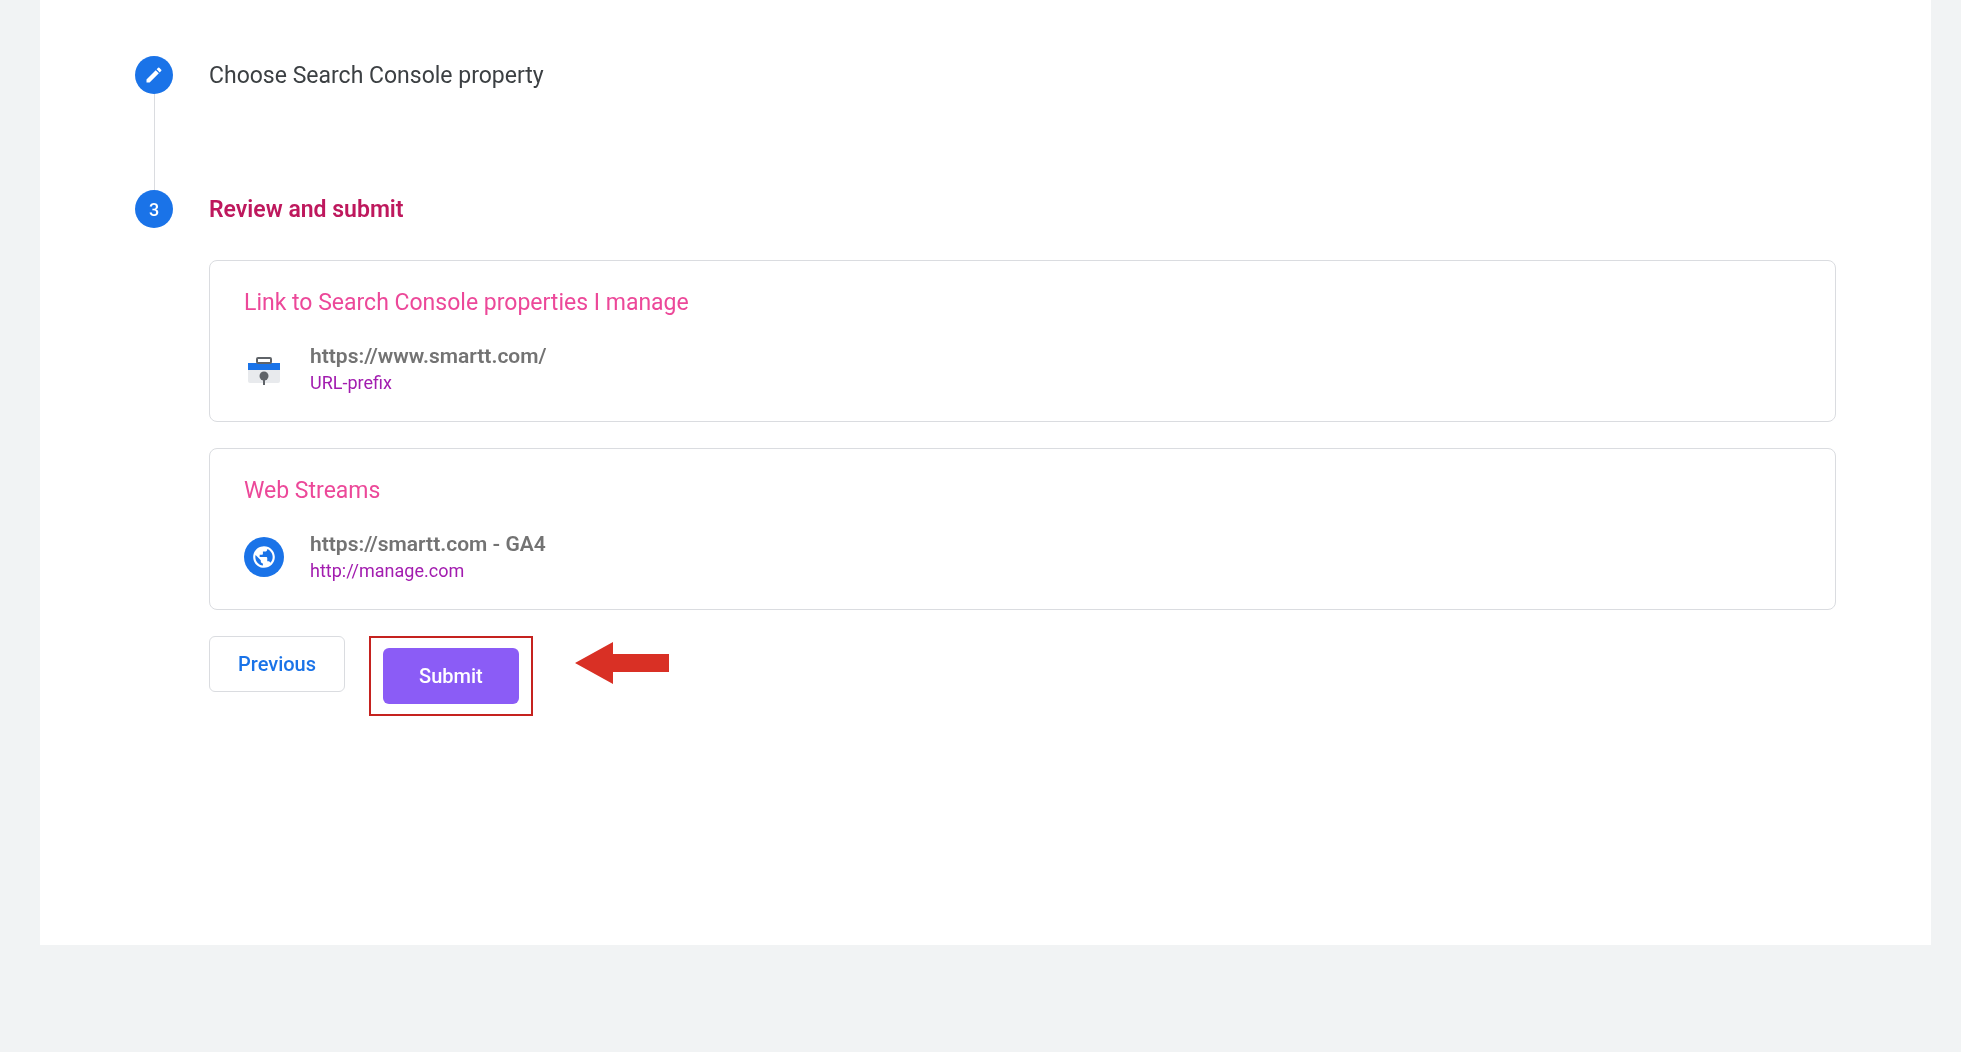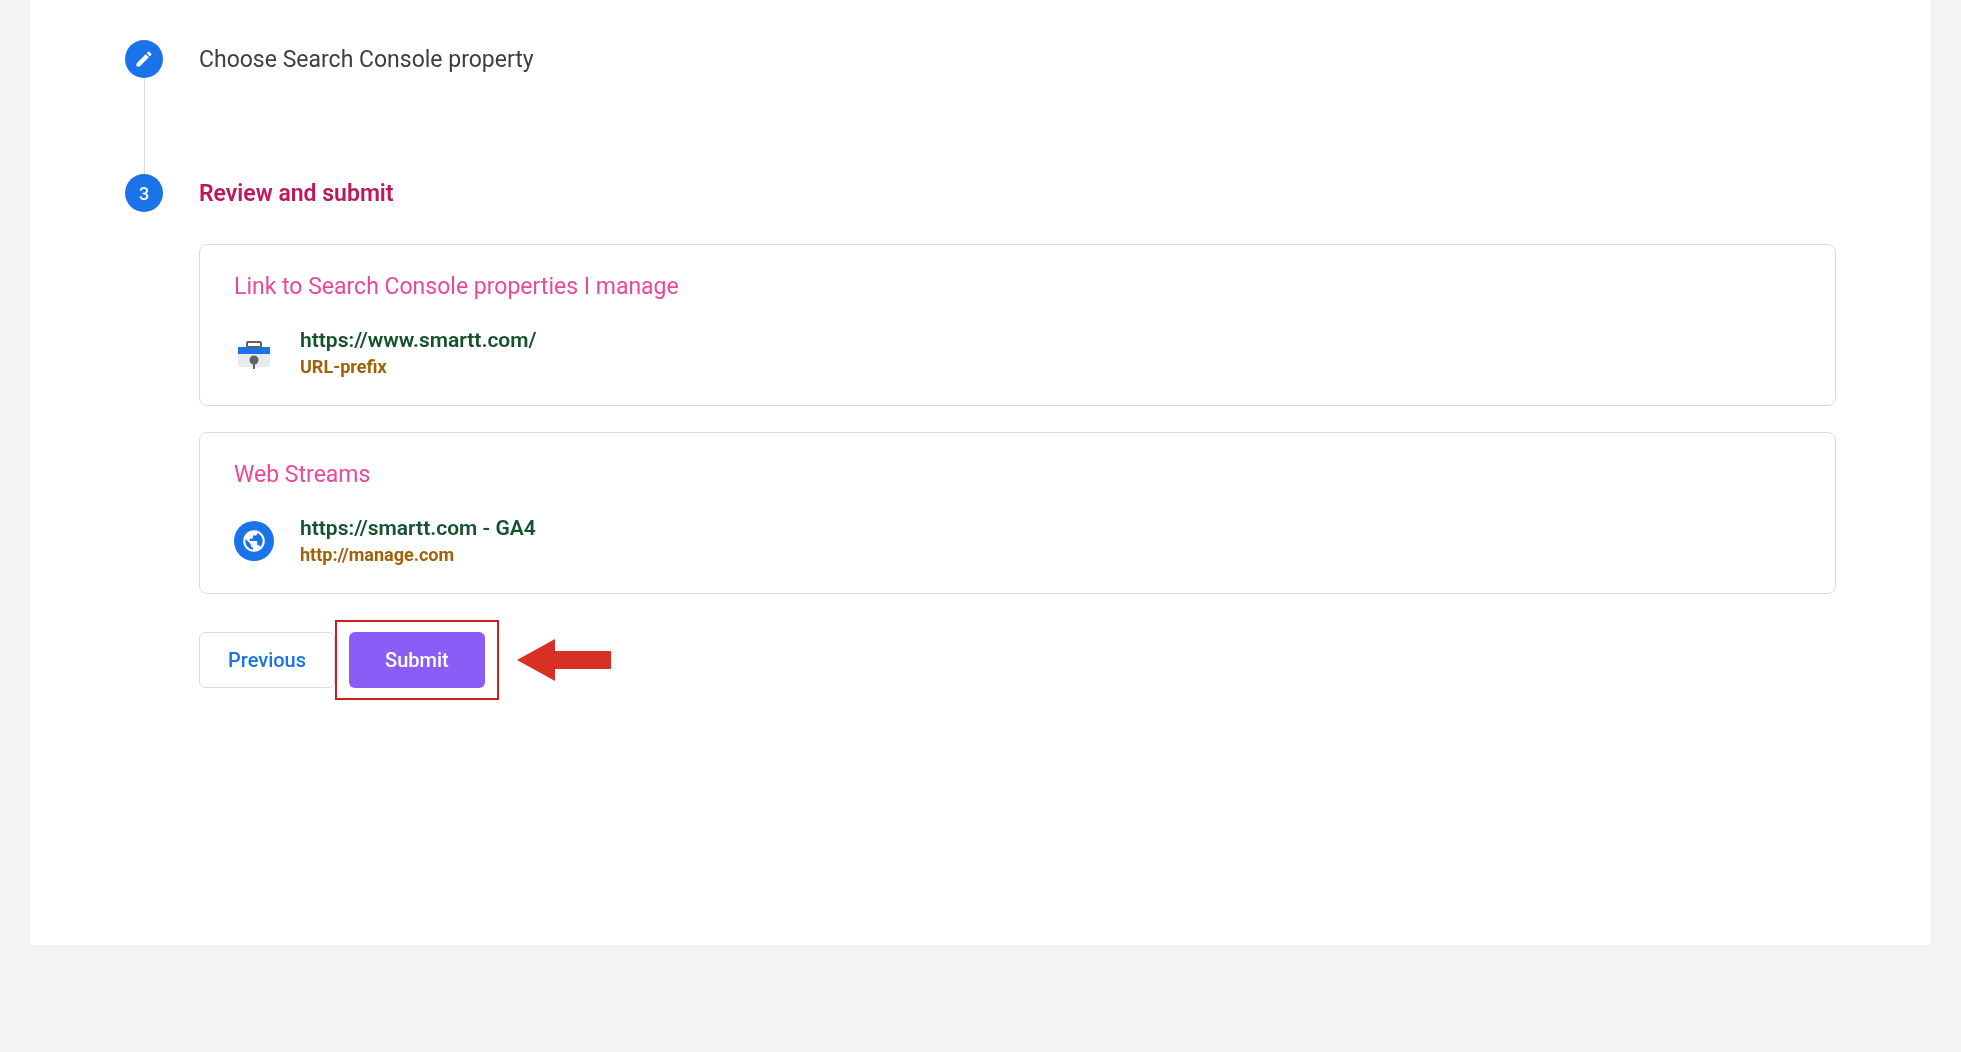--- a/index.html
+++ b/index.html
@@ -5,23 +5,23 @@
     * { margin: 0; padding: 0; box-sizing: border-box; }
     body {
       font-family: 'Google Sans', Roboto, Arial, sans-serif;
       background: #f1f3f4;
       width: 1961px;
       height: 1052px;
       overflow: hidden;
     }
     .page-container {
       background: #fff;
-      margin: 0 30px 30px 30px;
+      margin: 0 30px 30px 40px;
       height: 945px;
-      padding: 40px 95px 40px 95px;
+      padding: 56px 95px 40px 95px;
       border-radius: 0;
       position: relative;
     }
     .stepper {
       display: flex;
       flex-direction: column;
     }
     .step-row {
       display: flex;
       align-items: center;
@@ -86,35 +86,36 @@
     }
     .entry-icon {
       width: 40px;
       height: 40px;
       display: flex;
       align-items: center;
       justify-content: center;
       flex-shrink: 0;
     }
     .entry-text { display: flex; flex-direction: column; gap: 4px; }
-    .entry-primary { font-size: 21px; font-weight: 600; color: #14532d; }
-    .entry-secondary { font-size: 18px; color: #a16207; font-weight: 700; }
+    .entry-primary { font-size: 21px; font-weight: 600; color: #737373; }
+    .entry-secondary { font-size: 18px; color: #a21caf; font-weight: 400; }
     .globe-circle {
       width: 40px;
       height: 40px;
       border-radius: 50%;
       background: #1a73e8;
       display: flex;
       align-items: center;
       justify-content: center;
     }
     .globe-circle svg { width: 26px; height: 26px; fill: #fff; }
     .actions-row {
       display: flex;
-      align-items: center;
+      align-items: flex-start;
+      gap: 24px;
       margin-top: 12px;
     }
     .btn {
       height: 56px;
       padding: 0 28px;
       font-size: 20px;
       font-weight: 500;
       border-radius: 6px;
       cursor: pointer;
       display: flex;

